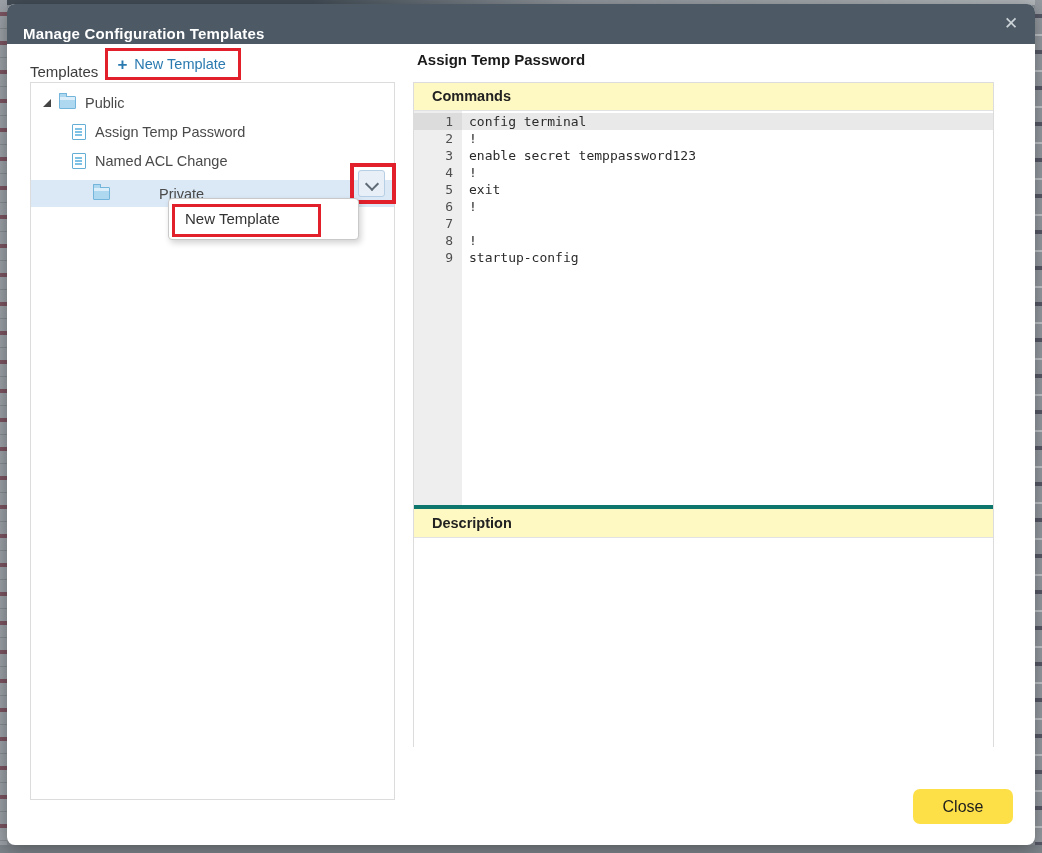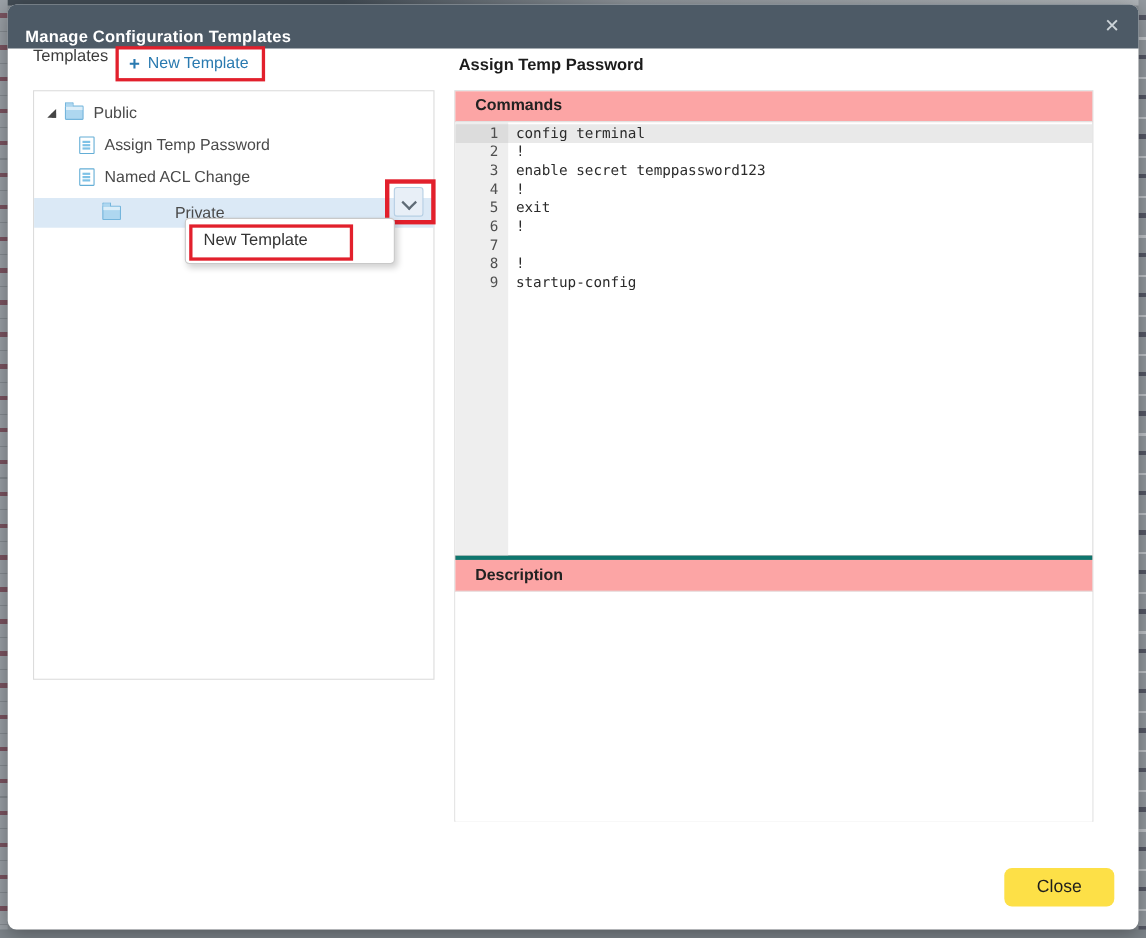--- a/index.html
+++ b/index.html
@@ -37,31 +37,31 @@
     color:#ffffff;font-size:15px;font-weight:600;letter-spacing:.2px;margin-top:10px;
   }
   .modal-close{
     position:absolute;right:13px;top:9px;width:22px;height:22px;
     color:#ccd3d8;font-size:17px;line-height:22px;text-align:center;cursor:pointer;
   }
 
   
   .templates-bar{
     position:absolute;left:23px;top:38px;height:38px;
-    display:flex;align-items:flex-start;
+    display:flex;align-items:flex-end;
   }
   .templates-heading{font-size:15px;color:#3c3c3c;}
   .redbox{border:3px solid #e2202c;}
   .redbox-newtpl{margin-left:7px;height:26px;display:flex;align-items:center;padding:0 12px 0 9px;}
   .new-template-link{display:flex;align-items:center;cursor:pointer;}
   .plus-icon{color:#2a7ab0;font-size:17px;font-weight:700;margin-right:7px;line-height:1;}
   .new-template-label{color:#2a7ab0;font-size:14.5px;}
 
   .tree-panel{
-    position:absolute;left:23px;top:78px;width:365px;height:536px;
+    position:absolute;left:23px;top:78px;width:365px;height:718px;
     border:1px solid #dcdcdc;background:#fff;box-sizing:border-box;
   }
   .tree-row{position:relative;height:27px;display:flex;align-items:center;font-size:14.5px;color:#4a4a4a;cursor:pointer;}
   .tree-row.root{margin-top:6px;}
   .tree-row.child{margin-top:2px;}
   .tree-row.selected{background:#dbe9f6;gap:40px;}
   .tri-expanded{width:0;height:0;margin-left:12px;margin-right:8px;
     border:4.5px solid transparent;border-right-color:#454545;border-bottom-color:#454545;}
   .folder-icon{position:relative;width:15px;height:11px;background:#aed7f0;
     border:1px solid #74b5dc;border-radius:1px;margin-right:9px;}
@@ -91,21 +91,21 @@
   .context-menu-item{line-height:40px;padding-left:16px;font-size:15px;color:#333;cursor:pointer;}
   .redbox-menuitem{position:absolute;left:165px;top:200px;width:149px;height:33px;box-sizing:border-box;z-index:7;pointer-events:none;}
 
   
   .right-title{position:absolute;left:410px;top:47px;font-size:15px;font-weight:700;color:#1b1b1b;}
   .right-panel{
     position:absolute;left:406px;top:78px;width:581px;height:665px;
     border:1px solid #dcdcdc;background:#fff;box-sizing:border-box;
   }
   .section-header{
-    height:27px;line-height:27px;background:#fca5a5;border-bottom:1px solid #e2e2e2;
+    height:27px;line-height:27px;background:#fef9c3;border-bottom:1px solid #e2e2e2;
     padding-left:18px;font-size:14.5px;font-weight:700;color:#222;
   }
   .code-area{position:relative;height:394px;overflow:hidden;cursor:text;}
   .code-area::before{content:'';position:absolute;left:0;top:0;bottom:0;width:48px;background:#eeeeee;}
   .code-lines{position:relative;padding-top:2px;}
   .crow{display:flex;height:17px;line-height:17px;
     font-family:"DejaVu Sans Mono","Liberation Mono",monospace;font-size:13px;color:#2b2b2b;}
   .crow .ln{width:39px;flex:0 0 39px;text-align:right;padding-right:9px;color:#4f4f4f;}
   .crow .ct{padding-left:7px;white-space:pre;}
   .crow.active{background:#e9e9e9;}

